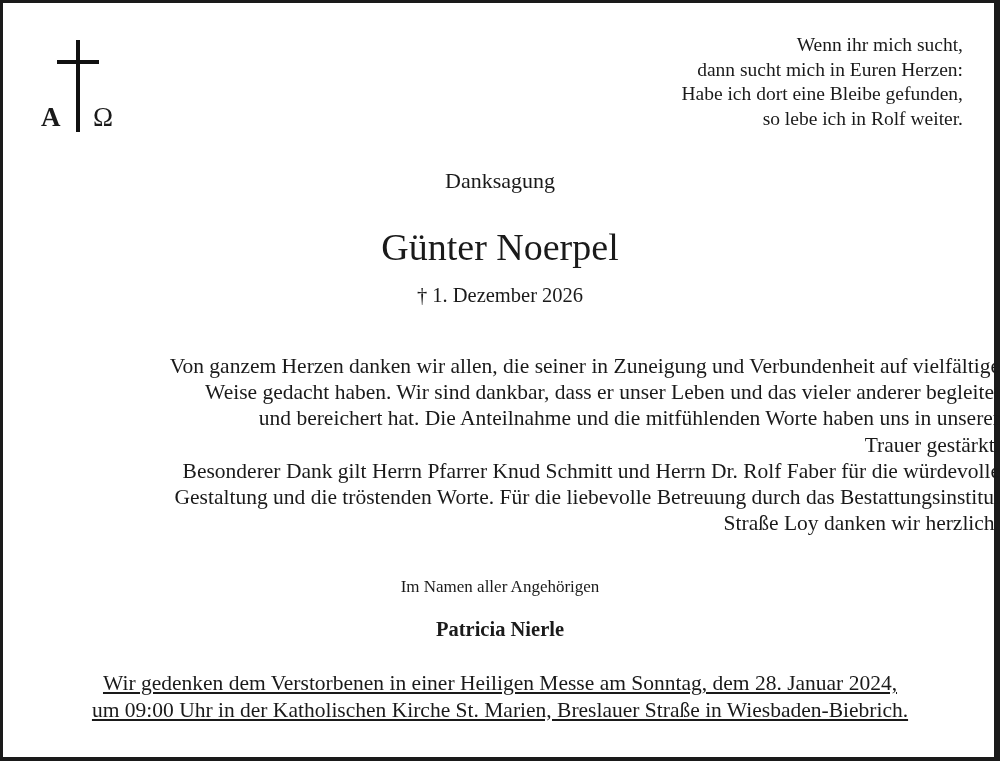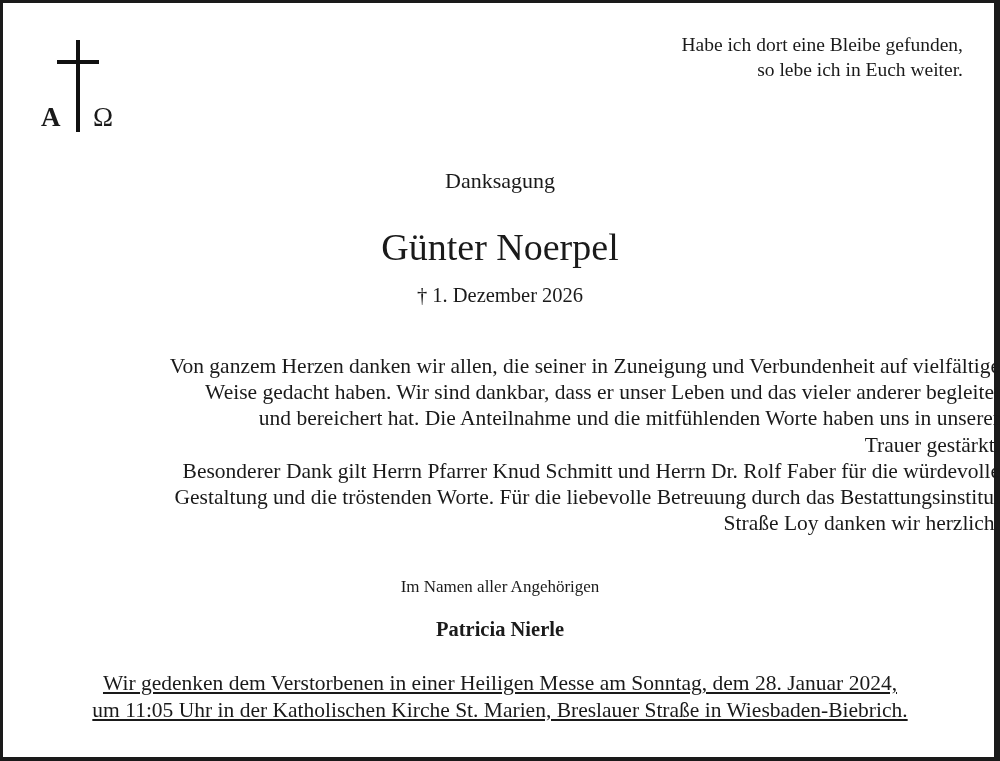--- a/index.html
+++ b/index.html
@@ -43,22 +43,24 @@
 <div class="frame"></div>
 
 <div class="symbol-block">
   <div class="cross-v"></div>
   <div class="cross-h"></div>
   <span class="alpha">A</span>
   <span class="omega">Ω</span>
 </div>
 
 <div class="poem">
+  <div>Wenn ihr mich sucht,</div>
+  <div>dann sucht mich in Euren Herzen:</div>
   <div>Habe ich dort eine Bleibe gefunden,</div>
-  <div>so lebe ich in Euch weiter.</div>
+  <div>so lebe ich in Rolf weiter.</div>
 </div>
 
 <div class="center-block heading">Danksagung</div>
 <div class="center-block name">Günter Noerpel</div>
 <div class="center-block date">† 1. Dezember 2026</div>
 
 <div class="center-block body-text">
   <div>Von ganzem Herzen danken wir allen, die seiner in Zuneigung und Verbundenheit auf vielfältige</div>
   <div>Weise gedacht haben. Wir sind dankbar, dass er unser Leben und das vieler anderer begleitet</div>
   <div>und bereichert hat. Die Anteilnahme und die mitfühlenden Worte haben uns in unserer</div>
@@ -66,14 +68,14 @@
   <div>Besonderer Dank gilt Herrn Pfarrer Knud Schmitt und Herrn Dr. Rolf Faber für die würdevolle</div>
   <div>Gestaltung und die tröstenden Worte. Für die liebevolle Betreuung durch das Bestattungsinstitut</div>
   <div>Straße Loy danken wir herzlich.</div>
 </div>
 
 <div class="center-block closing">Im Namen aller Angehörigen</div>
 <div class="center-block signatory">Patricia Nierle</div>
 
 <div class="center-block service">
   <div>Wir gedenken dem Verstorbenen in einer Heiligen Messe am Sonntag, dem 28. Januar 2024,</div>
-  <div>um 11:05 Uhr in der Katholischen Kirche St. Marien, Breslauer Straße in Wiesbaden-Biebrich.</div>
+  <div>um 09:00 Uhr in der Katholischen Kirche St. Marien, Breslauer Straße in Wiesbaden-Biebrich.</div>
 </div>
 
 </body></html>

